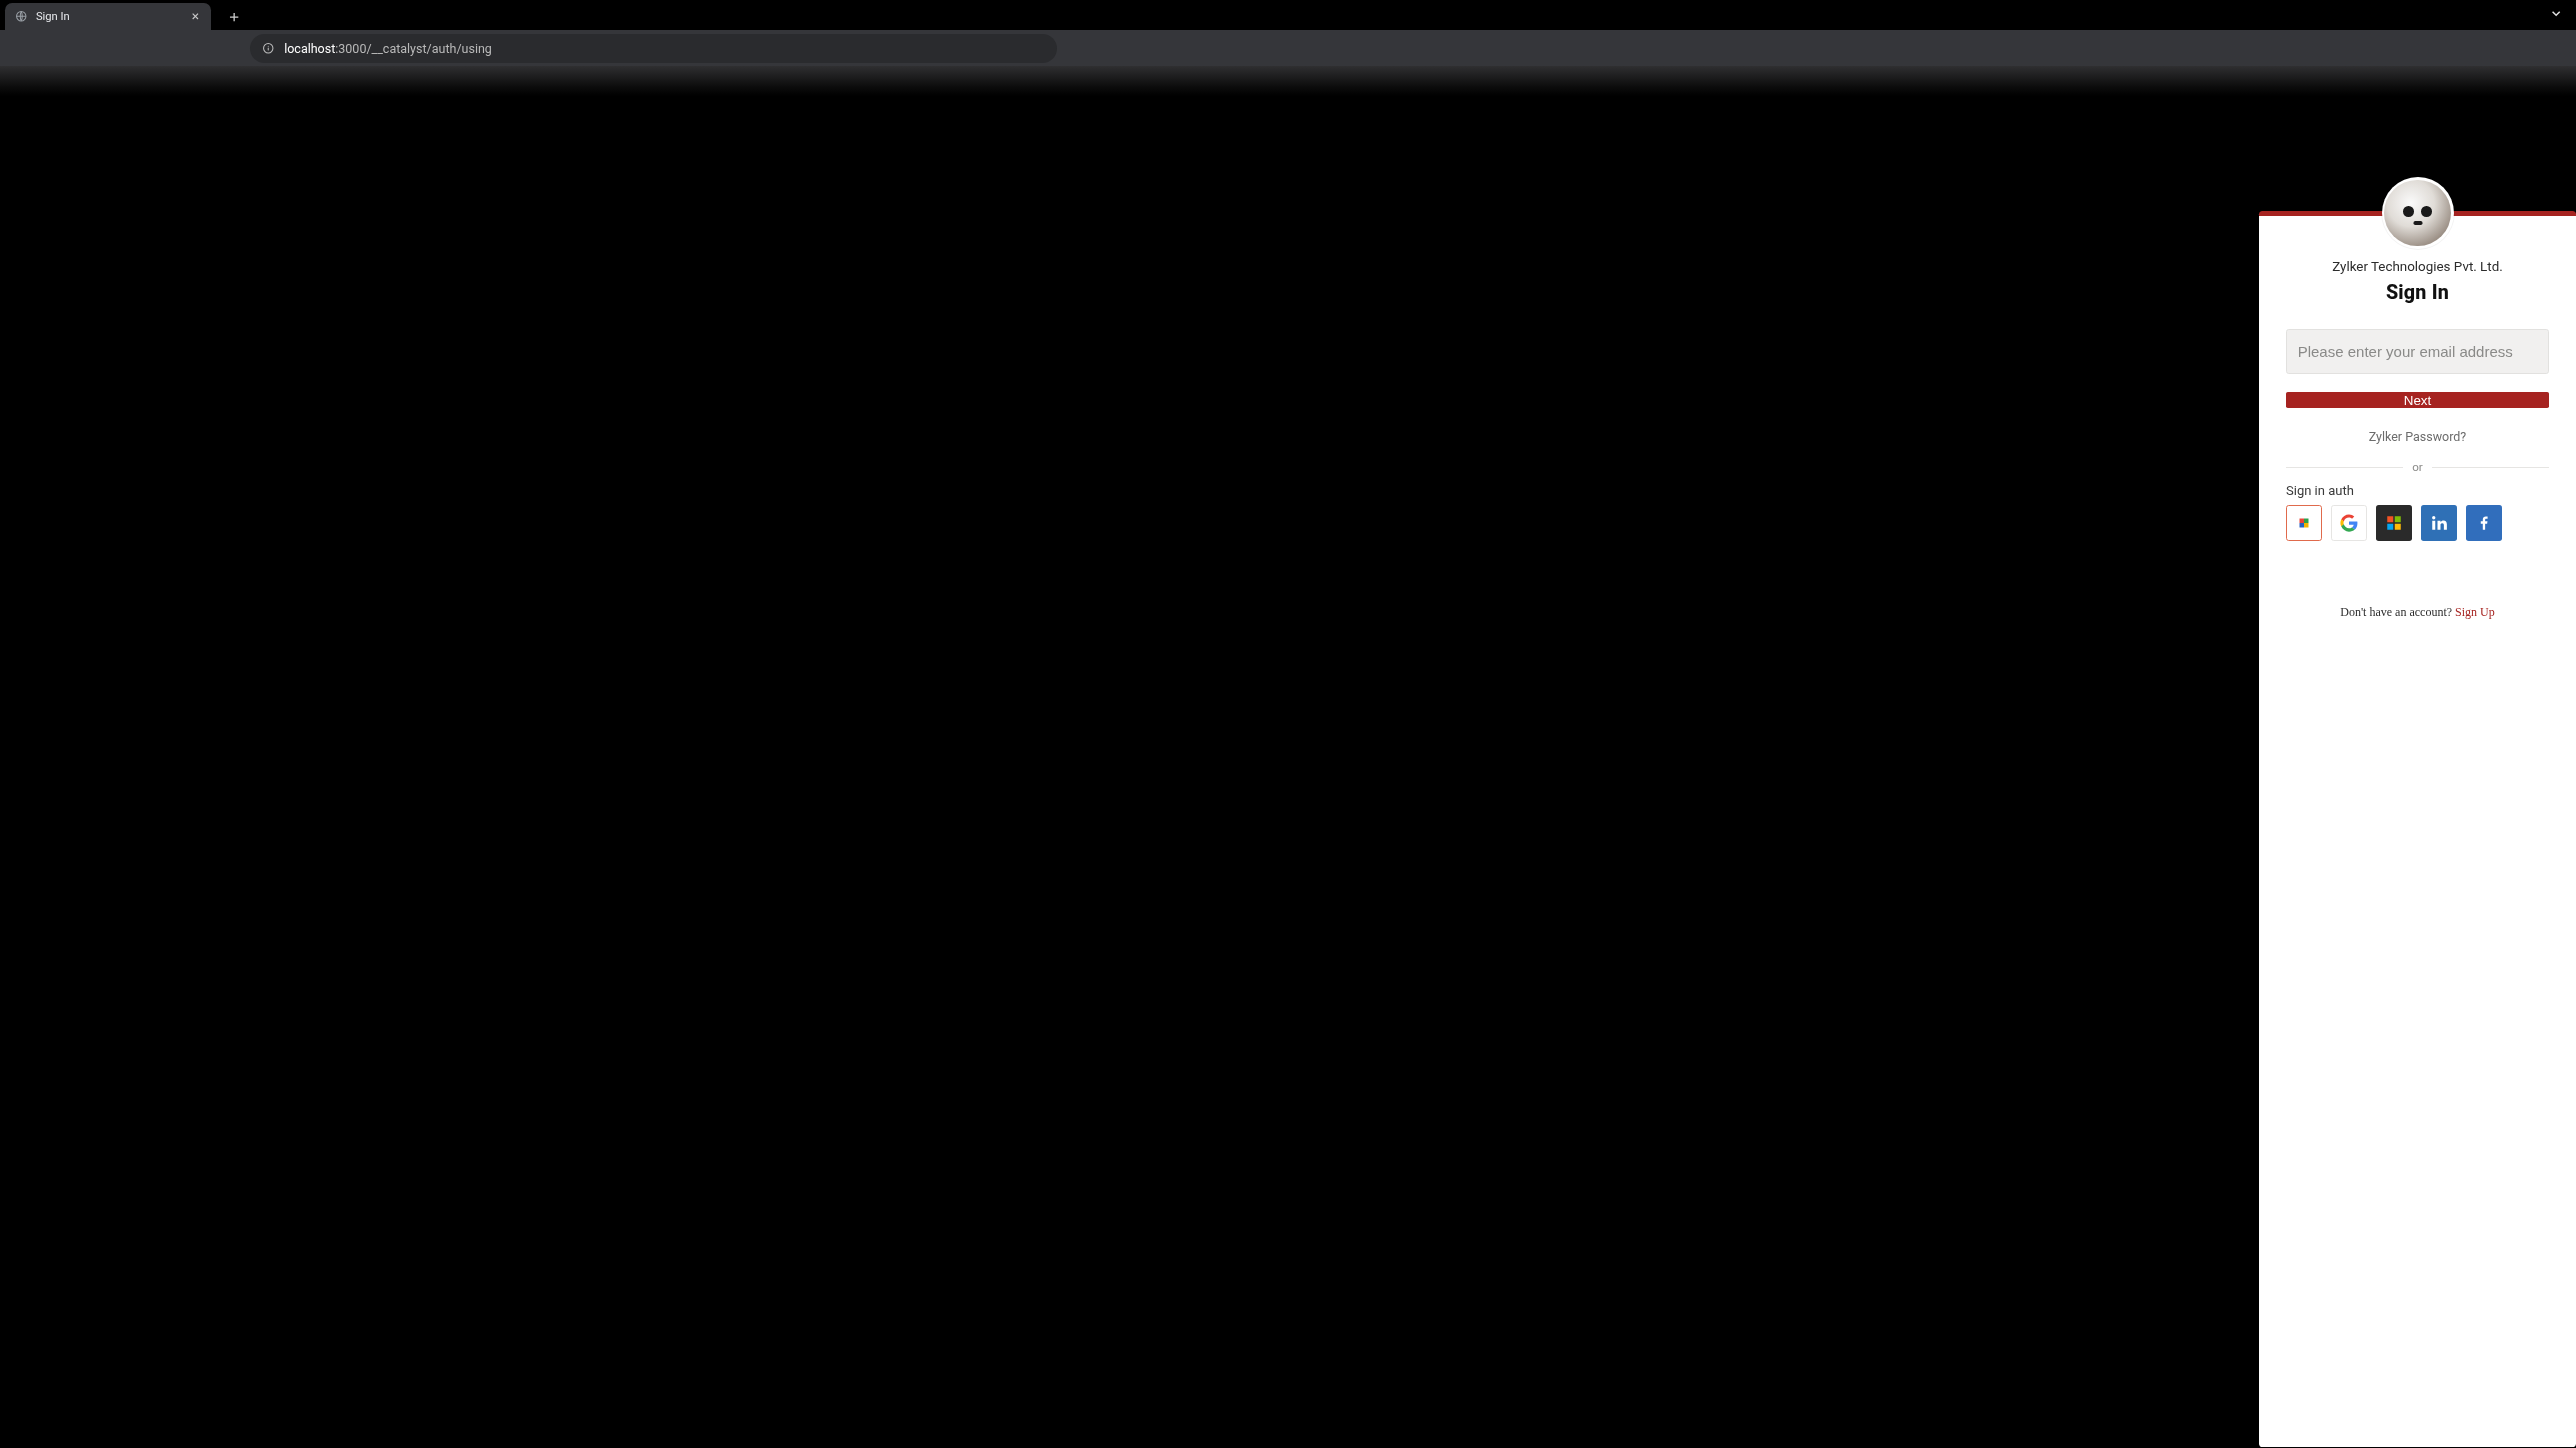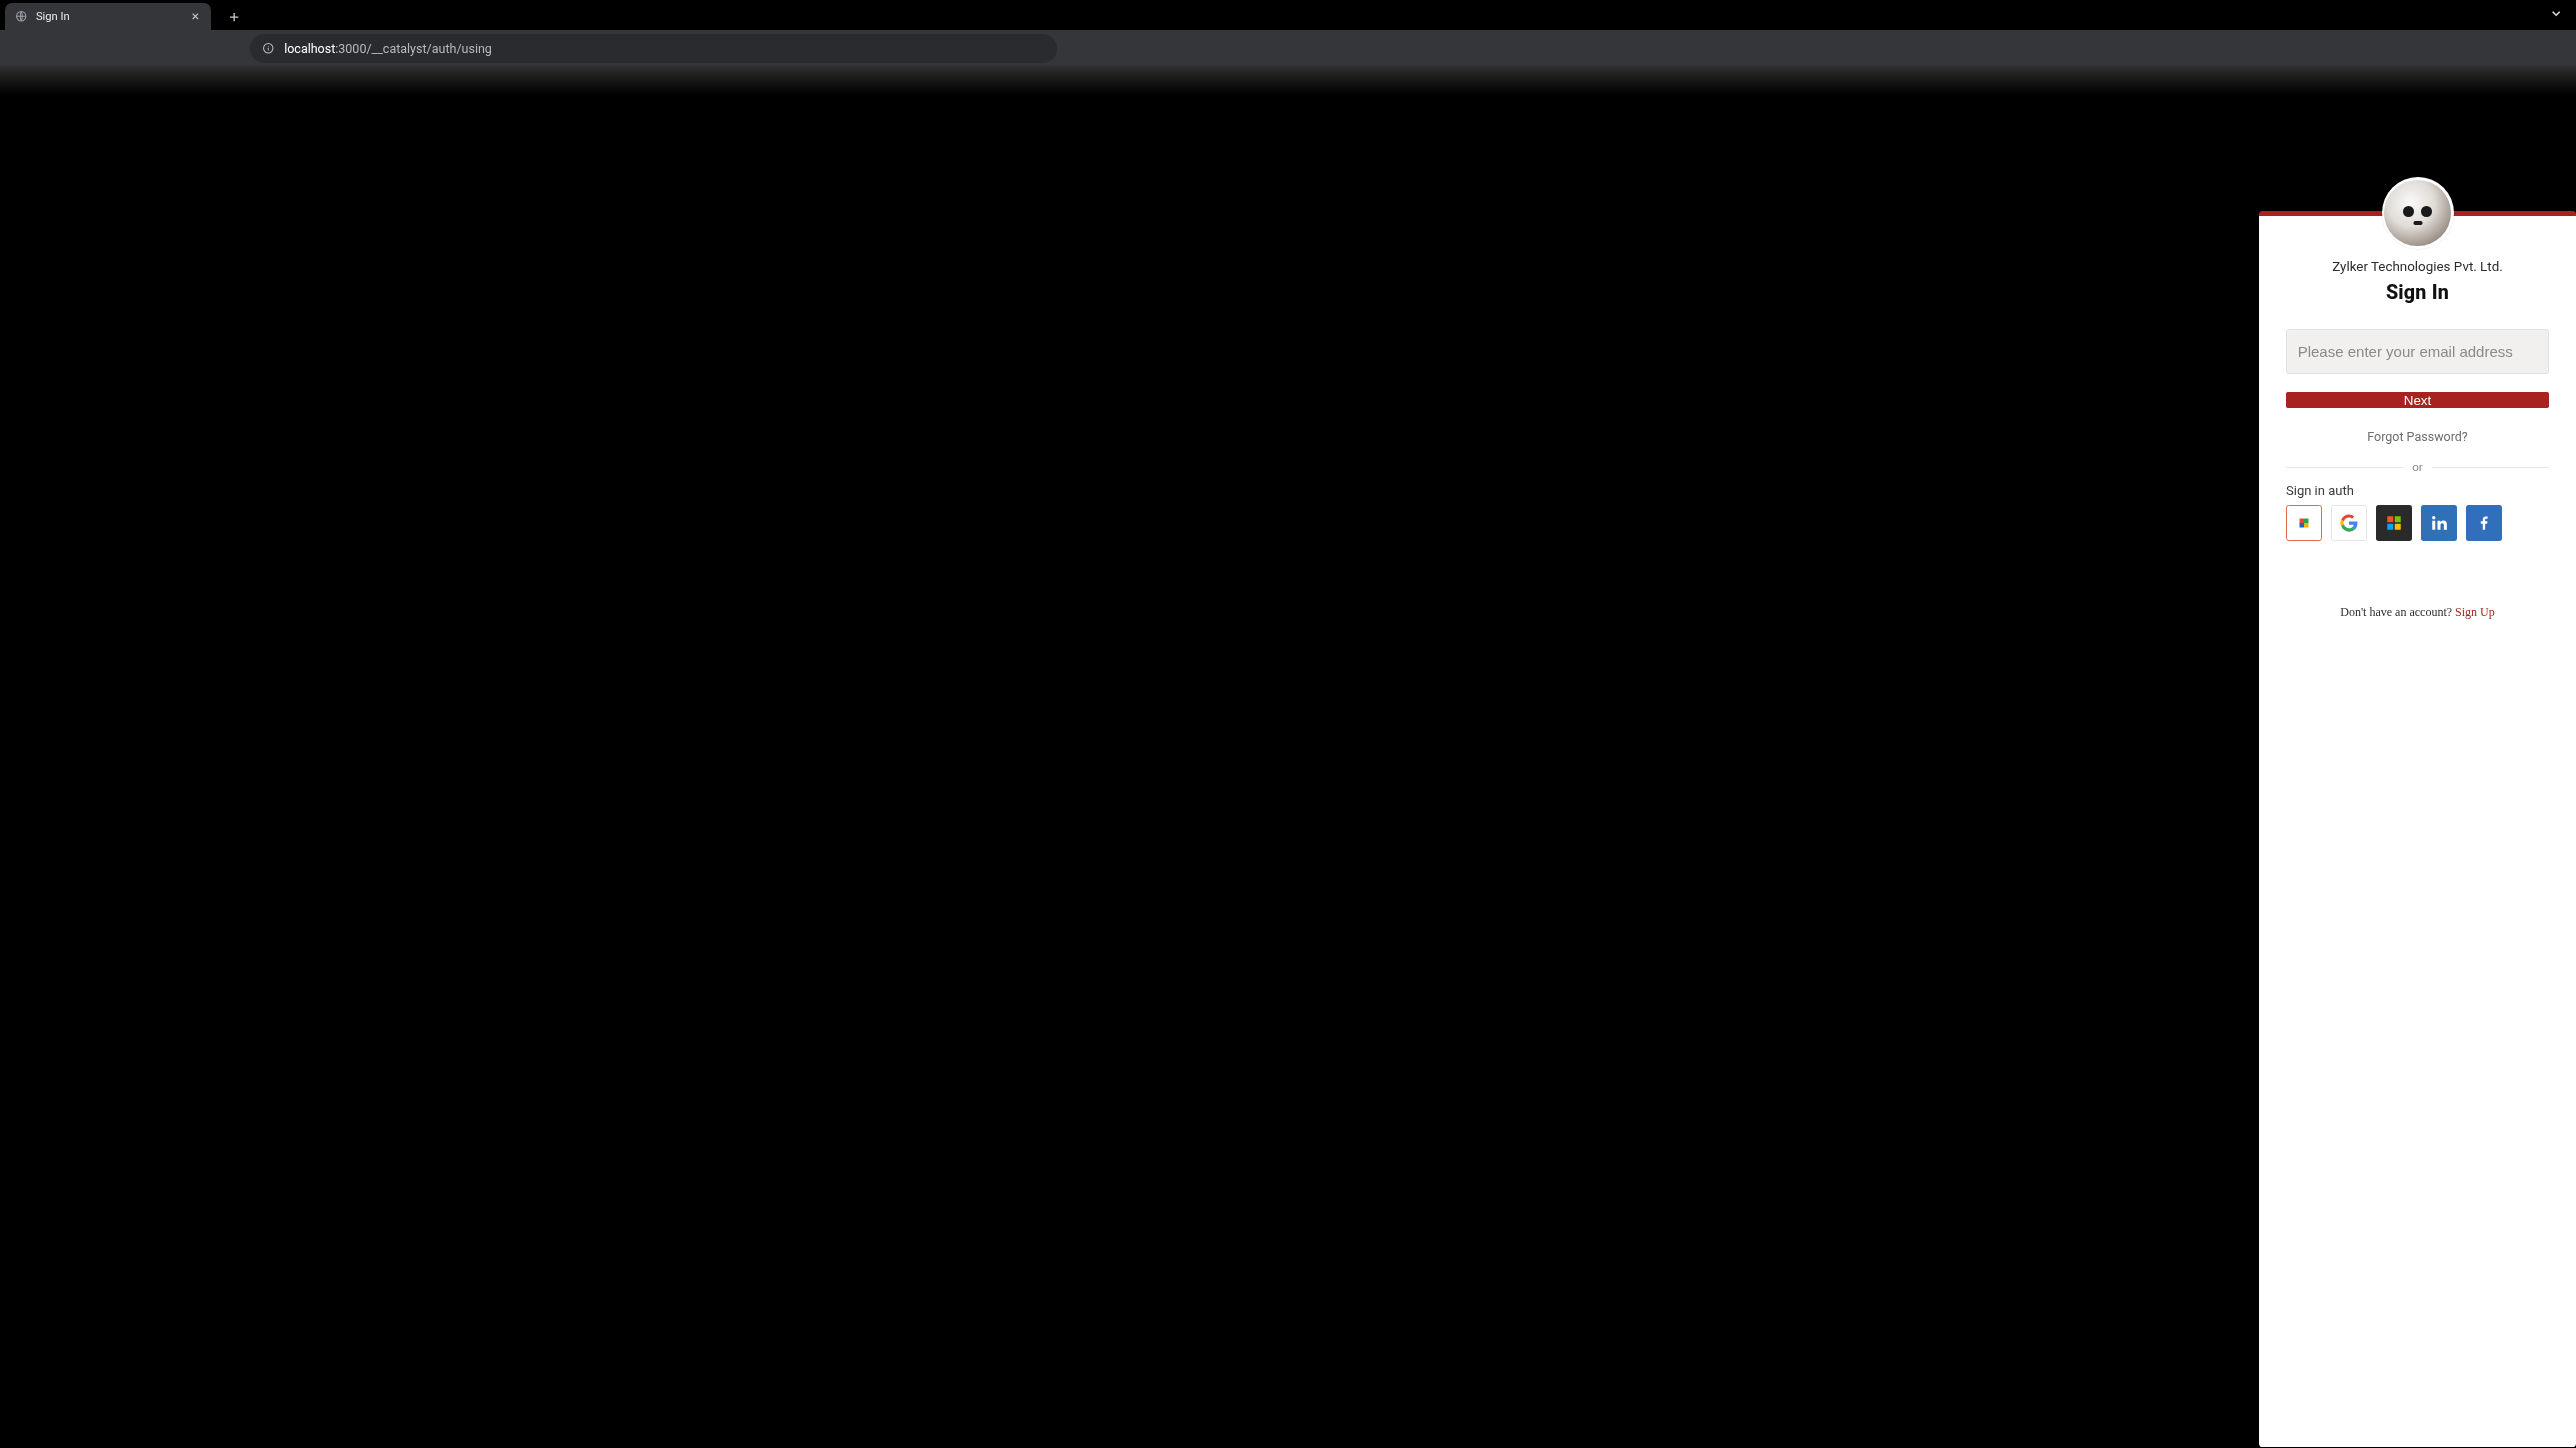--- a/index.html
+++ b/index.html
@@ -352,21 +352,21 @@
       </div>
     </div>
 
     <div class="company">Zylker Technologies Pvt. Ltd.</div>
     <div class="heading">Sign In</div>
 
     <input type="email" class="email-input" placeholder="Please enter your email address" style="">
 
     <button class="next-btn">Next</button>
 
-    <div class="forgot">Forgot Password?</div>
+    <div class="forgot">Zylker Password?</div>
 
     <div class="divider">
       <span>or</span>
     </div>
 
     <div class="signin-using">Sign in auth</div>
 
     <div class="providers">
       <div class="provider zoho" title="Zoho">
         <svg viewBox="0 0 24 24">

